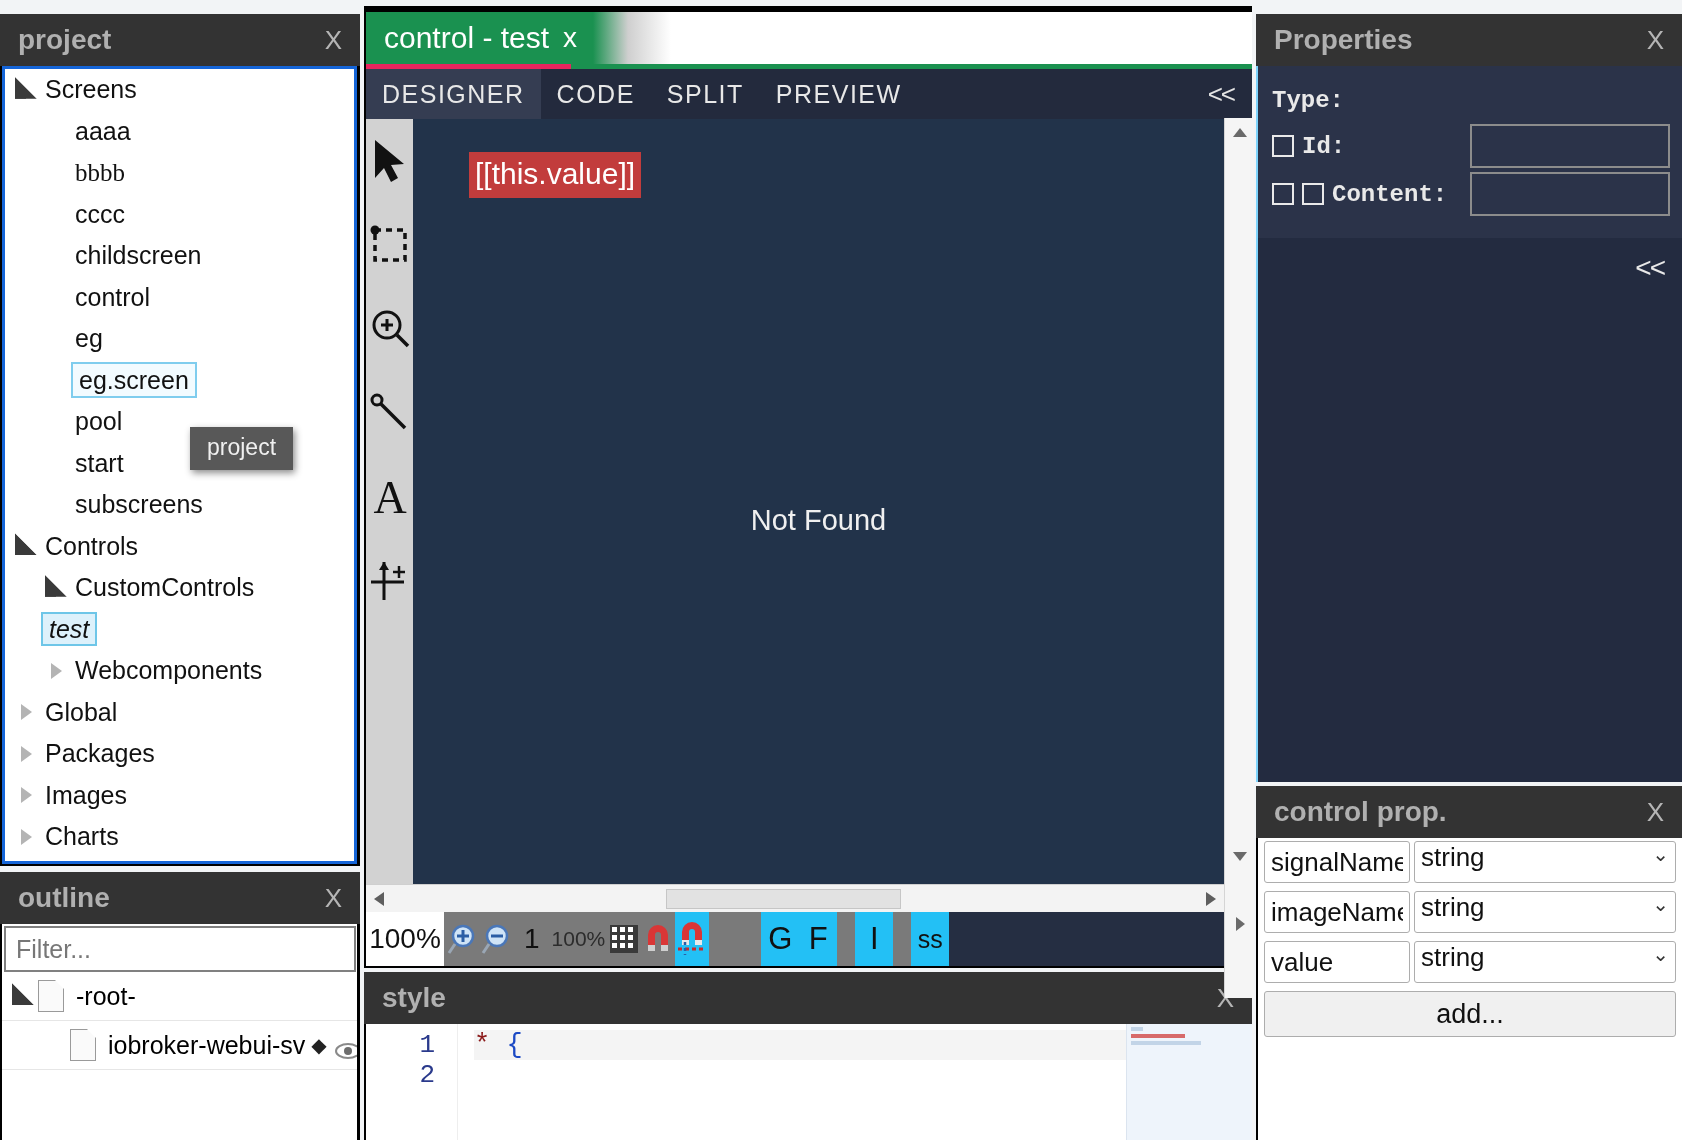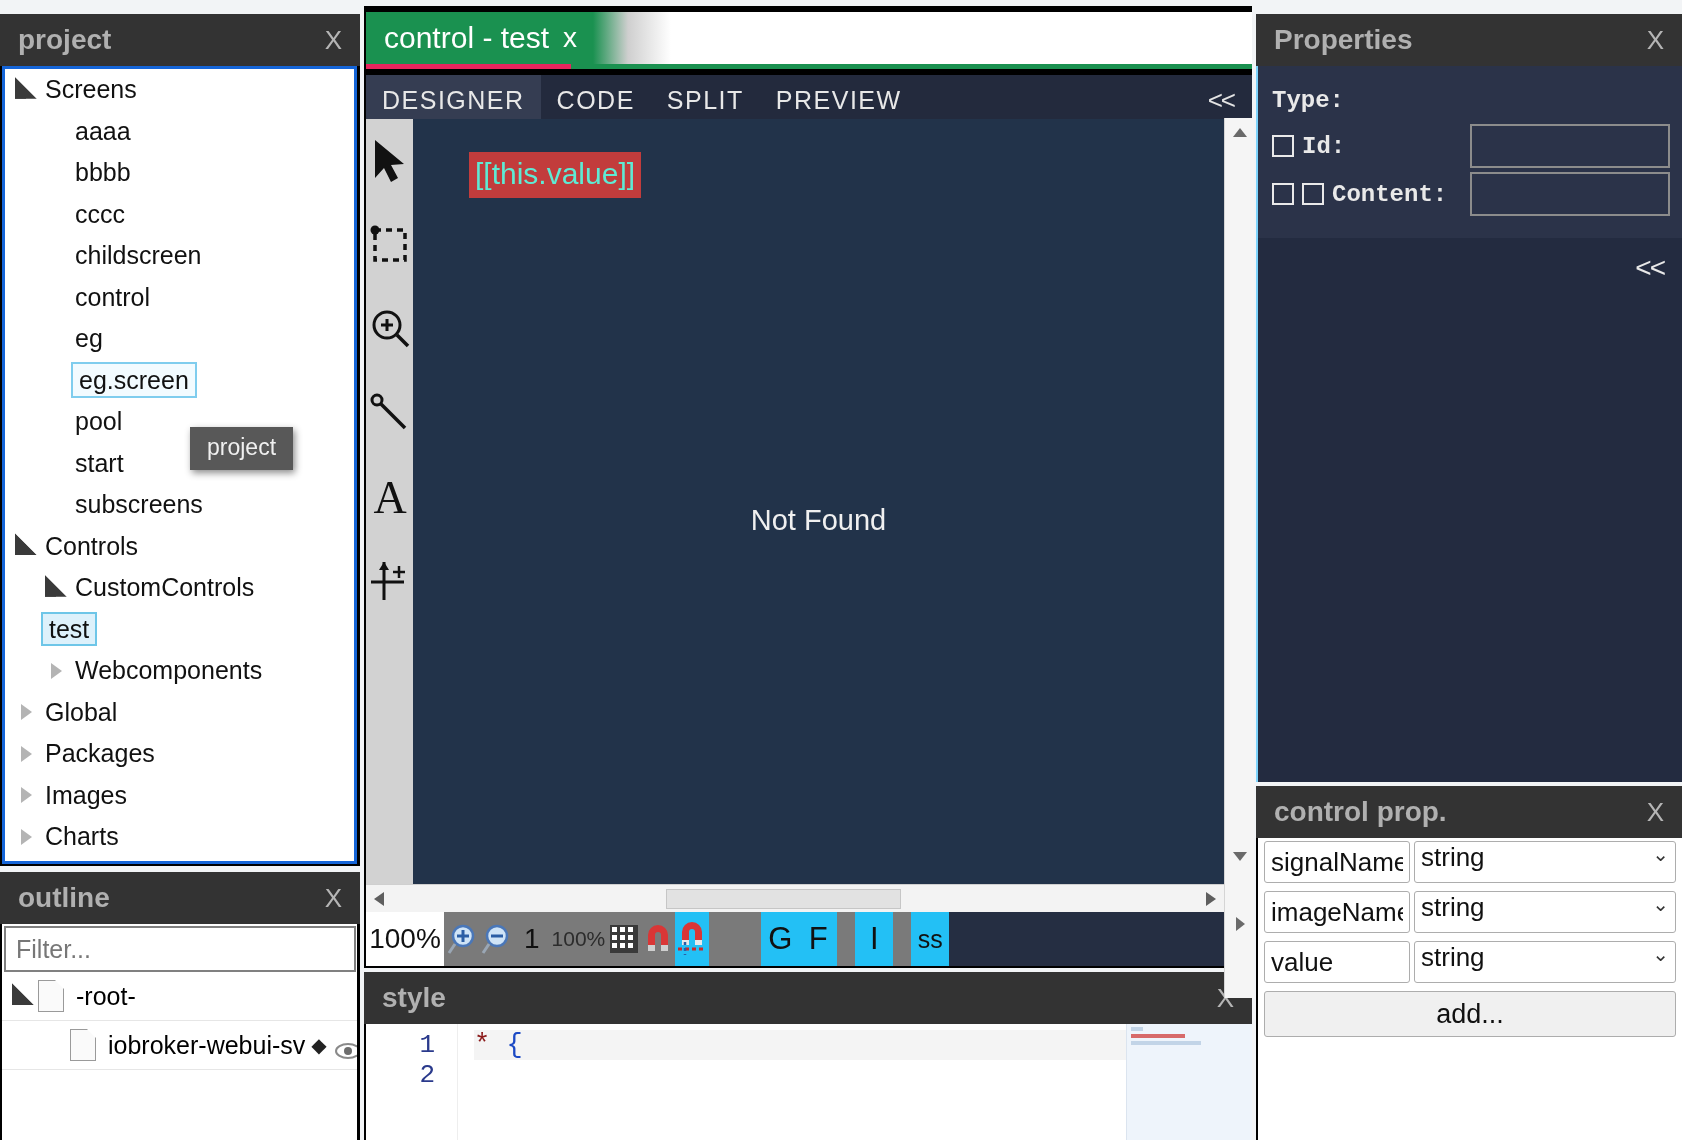--- a/index.html
+++ b/index.html
@@ -182,21 +182,21 @@
   }
   #pink-rule {
     position: absolute; left: 2px; top: 58px; width: 205px; height: 5px;
     background: #e8255e;
   }
   #green-rule {
     position: absolute; left: 207px; top: 58px; right: 0; height: 5px;
     background: #1a9150;
   }
   #modebar {
-    position: absolute; left: 2px; top: 69px; right: 0; height: 50px;
+    position: absolute; left: 2px; top: 63px; right: 0; height: 50px;
     background: #232a3d;
     display: flex; align-items: center;
   }
   .mode-tab {
     color: #e8e8e8;
     font-size: 25px;
     letter-spacing: 1.5px;
     padding: 0 16px;
     height: 50px;
     display: flex; align-items: center;
@@ -231,21 +231,21 @@
 
   #canvas {
     position: absolute; left: 47px; top: 0; right: 28px; bottom: 28px;
     background: #22334a;
     overflow: hidden;
   }
   #value-chip {
     position: absolute;
     left: 56px; top: 33px;
     background: #c23c3c;
-    color: #5eead4;
+    color: #ffffff;
     font-size: 30px;
     padding: 5px 6px 7px 6px;
     white-space: nowrap;
     cursor: pointer;
   }
   #not-found {
     position: absolute;
     left: 0; right: 0; top: 385px;
     text-align: center;
     color: #f0f0f0;
@@ -498,21 +498,21 @@
     </div>
     <div id="project-tree">
         <div class="tree-row" style="padding-left: 6px;">
           <span class="tw expanded"></span>
           <span class="tree-label">Screens</span>
         </div>
         <div class="tree-row" style="padding-left: 36px;">
           <span class="tw "></span>
           <span class="tree-label">aaaa</span>
         </div>
-        <div class="tree-row" style="padding-left: 36px;">
+        <div class="tree-row" style="padding-left: 36px; font-family: Liberation Serif, serif;">
           <span class="tw "></span>
           <span class="tree-label">bbbb</span>
         </div>
         <div class="tree-row" style="padding-left: 36px;">
           <span class="tw "></span>
           <span class="tree-label">cccc</span>
         </div>
         <div class="tree-row" style="padding-left: 36px;">
           <span class="tw "></span>
           <span class="tree-label">childscreen</span>
@@ -542,21 +542,21 @@
           <span class="tree-label">subscreens</span>
         </div>
         <div class="tree-row" style="padding-left: 6px;">
           <span class="tw expanded"></span>
           <span class="tree-label">Controls</span>
         </div>
         <div class="tree-row" style="padding-left: 36px;">
           <span class="tw expanded"></span>
           <span class="tree-label">CustomControls</span>
         </div>
-        <div class="tree-row" style="">
+        <div class="tree-row" style=" font-style: italic;">
           <span class="tw "></span>
           <span class="tree-label sel">test</span>
         </div>
         <div class="tree-row" style="padding-left: 36px;">
           <span class="tw collapsed"></span>
           <span class="tree-label">Webcomponents</span>
         </div>
         <div class="tree-row" style="padding-left: 6px;">
           <span class="tw collapsed"></span>
           <span class="tree-label">Global</span>

